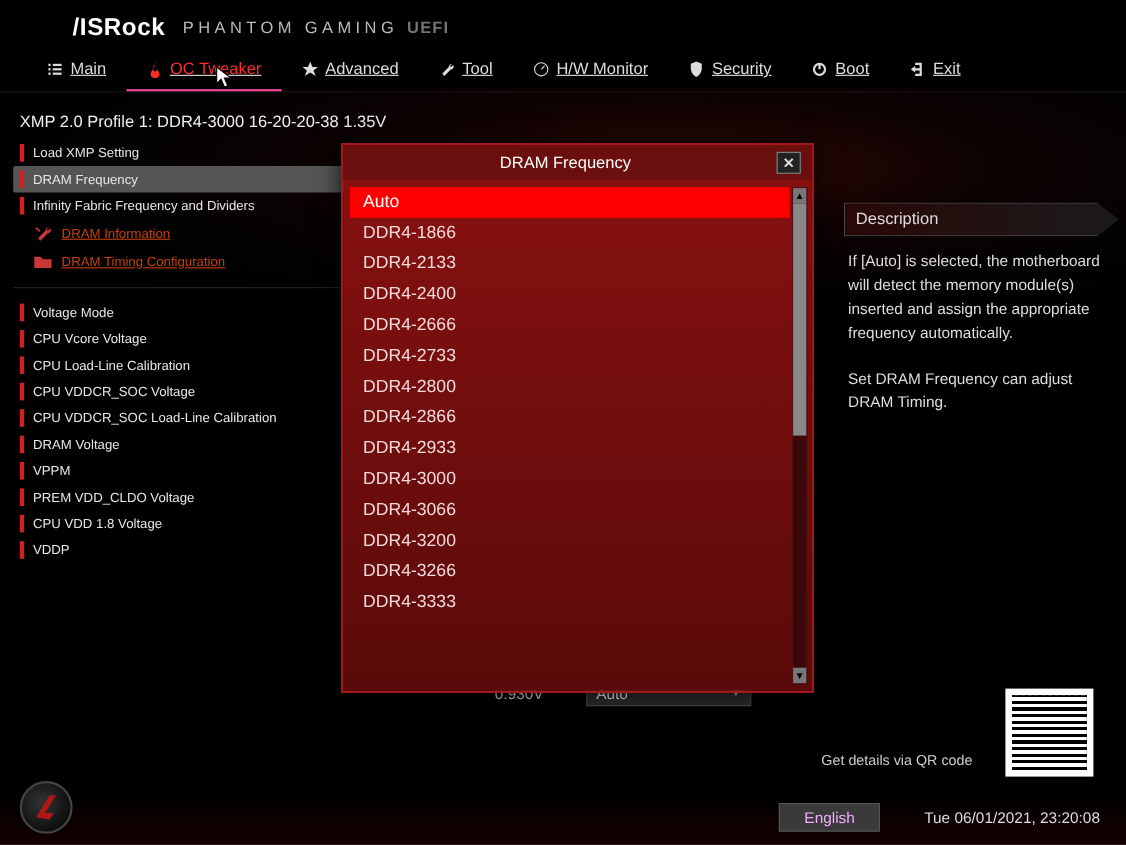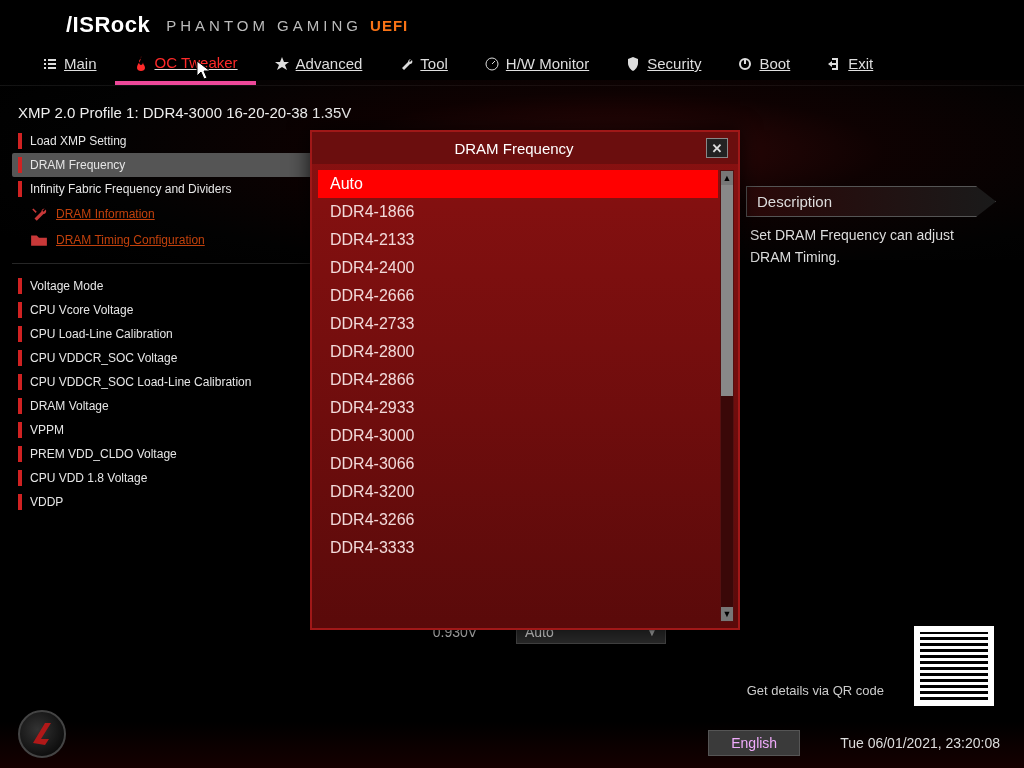--- a/index.html
+++ b/index.html
@@ -15,59 +15,59 @@
   position: absolute; top: 80px; left: 0; right: 0; height: 180px;
   background: radial-gradient(ellipse 900px 200px at 60% 40%, rgba(120,20,20,0.45) 0%, rgba(40,5,5,0.35) 30%, rgba(10,10,10,0.2) 60%, transparent 80%);
   pointer-events: none;
 }
 .header {
   display: flex; align-items: center; gap: 16px;
   padding: 12px 24px 4px;
 }
 .logo { font-weight: 800; font-size: 22px; letter-spacing: 0.5px; color: #fff; margin-left: 42px; }
 .logo-sub { font-size: 15px; letter-spacing: 4px; color: #bbb; text-transform: uppercase; }
-.logo-sub .uefi { color: #f97316; font-weight: 600; letter-spacing: 1px; }
+.logo-sub .uefi { color: #737373; font-weight: 600; letter-spacing: 1px; }
 .nav {
   display: flex; gap: 0; padding: 6px 24px 0;
   border-bottom: 1px solid rgba(255,255,255,0.08);
   text-decoration: underline;
 }
 .nav-tab {
   display: flex; align-items: center; gap: 6px;
   padding: 6px 18px 10px; color: #ddd; font-size: 15px; cursor: pointer;
   position: relative; border-bottom: 2px solid transparent;
 }
-.nav-tab.active { color: #ff2a2a; border-bottom: 4px solid #ec4899; }
+.nav-tab.active { color: #ff2a2a; border-bottom: 2px solid #ec4899; }
 .nav-icon { width: 16px; height: 16px; display: inline-flex; align-items: center; justify-content: center; }
 .main {
   display: flex; padding: 18px 12px 0; gap: 18px; position: relative; height: calc(100% - 160px);
 }
 .left-panel { width: 390px; }
 .setting-row, .setting-sub {
   display: flex; align-items: center; gap: 8px;
   padding: 4px 6px; font-size: 12px; color: #e6e6e6;
   cursor: pointer;
 }
 .setting-row.highlight { background: #555; border-radius: 2px; }
 .setting-row .marker { width: 4px; height: 16px; background: #d02222; display: inline-block; }
 .setting-sub { padding-left: 18px; color: #c2410c; text-decoration: underline; }
 .setting-sub .sub-icon { width: 18px; color: #c83838; display: inline-flex; }
 .divider { height: 1px; background: rgba(255,255,255,0.15); margin: 10px 0; }
 .xmp-title { font-size: 15px; color: #eee; padding: 0 6px 8px; }
 .vals-col { width: 300px; }
-.val-row { display: flex; align-items: center; gap: 6px; padding: 4px 0; }
+.val-row { display: flex; align-items: center; gap: 6px; padding: 4px 0; justify-content: center; }
 .val { width: 110px; text-align: center; color: #ccc; font-size: 14px; }
 .select {
   width: 150px; background: #2a2a2a;
   border: 1px solid #444; padding: 3px 8px; font-size: 14px; color: #ddd;
   display: flex; justify-content: space-between; align-items: center;
 }
 .select .chev { font-size: 10px; color: #aaa; }
 .right-panel {
-  position: absolute; right: 28px; top: 100px; width: 250px;
+  position: absolute; right: 7px; top: 100px; width: 250px;
 }
 .desc-header {
   background: linear-gradient(90deg, #2a0808, #1a1a1a);
   border: 1px solid #555; padding: 6px 10px;
   font-size: 15px; color: #ddd;
   clip-path: polygon(0 0, 92% 0, 100% 50%, 92% 100%, 0 100%);
 }
 .desc-body { padding: 12px 4px; font-size: 14px; line-height: 1.55; color: #ddd; }
 .desc-body2 { padding: 8px 4px 0; font-size: 14px; line-height: 1.55; color: #ddd; }
 .qr-hint { position: absolute; right: 140px; bottom: 70px; font-size: 13px; color: #ccc; }
@@ -309,20 +309,21 @@
       <div class="val">0.930V</div>
       <div class="select">
           <span>Auto</span>
           <span class="chev">▼</span>
         </div>
     </div>
   </div>
 
   <div class="right-panel">
     <div class="desc-header">Description</div>
+    <div class="desc-body">If [Auto] is selected, the motherboard will detect the memory module(s) inserted and assign the appropriate frequency automatically.</div>
     <div class="desc-body2">Set DRAM Frequency can adjust DRAM Timing.</div>
   </div>
 </div>
 
 <div class="qr-hint">Get details via QR code</div>
 <div class="qr"></div>
 
 <div class="modal">
   <div class="modal-header">
     <span class="title">DRAM Frequency</span>

